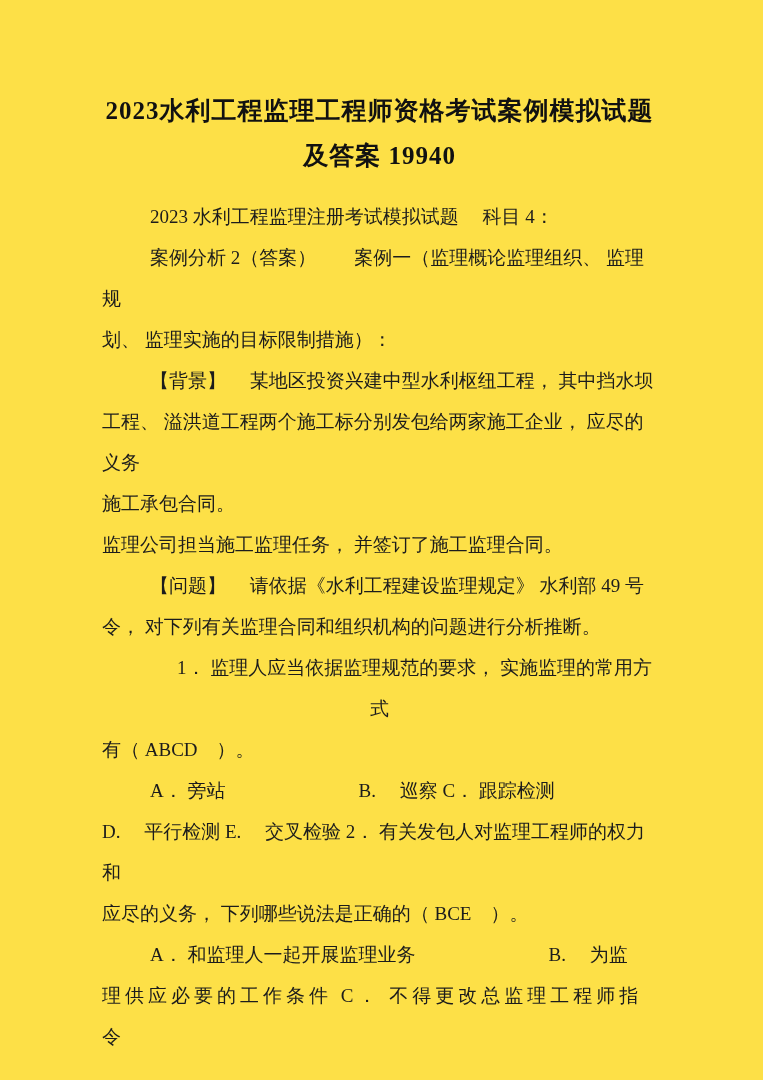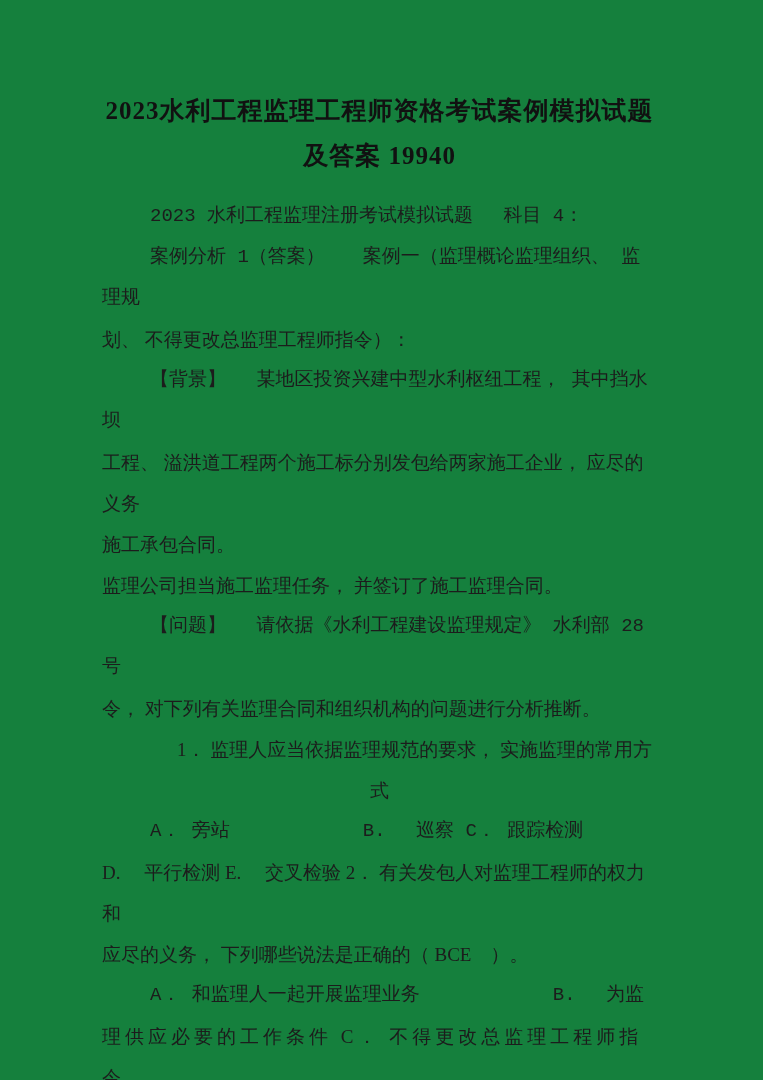--- a/index.html
+++ b/index.html
@@ -4,21 +4,21 @@
 <style>
   html, body {
     margin: 0;
     padding: 0;
     background: #ffffff;
   }
   .page {
     position: relative;
     width: 763px;
     height: 1080px;
-    background: #15803d;
+    background: #fde047;
     overflow: hidden;
     font-family: "Liberation Serif", "DejaVu Serif", serif;
     color: #1c1c1c;
   }
   .content {
     position: absolute;
     left: 102px;
     top: 88px;
     width: 555px;
   }
@@ -36,44 +36,45 @@
     white-space: nowrap;
   }
   .body-text {
     font-size: 19px;
     line-height: 41px;
   }
   .line {
     white-space: pre-wrap;
     min-height: 41px;
   }
-  .line.indent  { text-indent: 48px; font-family: Liberation Mono, monospace; }
+  .line.indent  { text-indent: 48px; }
   .line.indent2 { text-indent: 70px; text-align: center; }
   .line.spread  { letter-spacing: 4px; }
 </style>
 </head>
 <body>
 
 <div class="page">
   <div class="content">
     <h1 class="doc-title">
       <span class="title-line">2023水利工程监理工程师资格考试案例模拟试题</span>
       <span class="title-line">及答案 19940</span>
     </h1>
     <div class="body-text">
         <div class="line indent">2023 水利工程监理注册考试模拟试题　 科目 4：</div>
-        <div class="line indent">案例分析 1（答案）　　案例一（监理概论监理组织、 监理规</div>
-        <div class="line">划、 不得更改总监理工程师指令）：</div>
+        <div class="line indent">案例分析 2（答案）　　案例一（监理概论监理组织、 监理规</div>
+        <div class="line">划、 监理实施的目标限制措施）：</div>
         <div class="line indent">【背景】　 某地区投资兴建中型水利枢纽工程， 其中挡水坝</div>
         <div class="line">工程、 溢洪道工程两个施工标分别发包给两家施工企业， 应尽的义务</div>
         <div class="line">施工承包合同。</div>
         <div class="line">监理公司担当施工监理任务， 并签订了施工监理合同。</div>
-        <div class="line indent">【问题】　 请依据《水利工程建设监理规定》 水利部 28 号</div>
+        <div class="line indent">【问题】　 请依据《水利工程建设监理规定》 水利部 49 号</div>
         <div class="line">令， 对下列有关监理合同和组织机构的问题进行分析推断。</div>
         <div class="line indent2">1． 监理人应当依据监理规范的要求， 实施监理的常用方式</div>
+        <div class="line">有（ ABCD　）。</div>
         <div class="line indent">A． 旁站　　　　　　　B. 　巡察 C． 跟踪检测</div>
         <div class="line">D. 　平行检测 E. 　交叉检验 2． 有关发包人对监理工程师的权力和</div>
         <div class="line">应尽的义务， 下列哪些说法是正确的（ BCE　）。</div>
         <div class="line indent">A． 和监理人一起开展监理业务　　　　　　　B. 　为监</div>
         <div class="line spread">理供应必要的工作条件 C． 不得更改总监理工程师指令</div>
       </div>
   </div>
 </div>
 
 </body></html>

